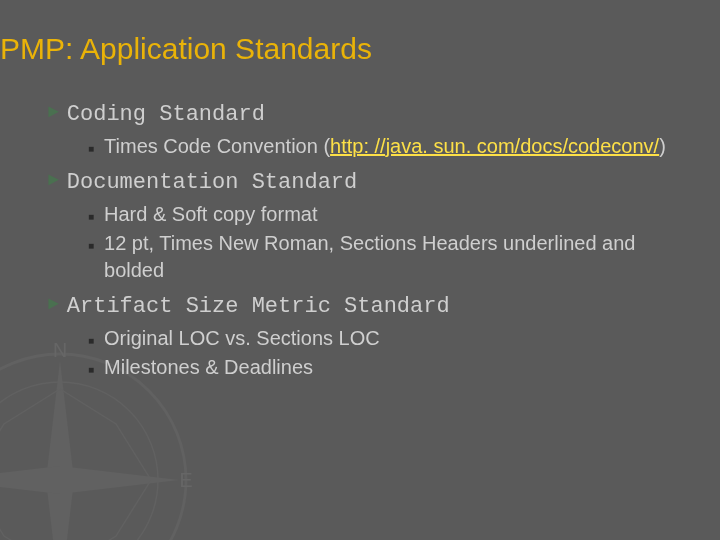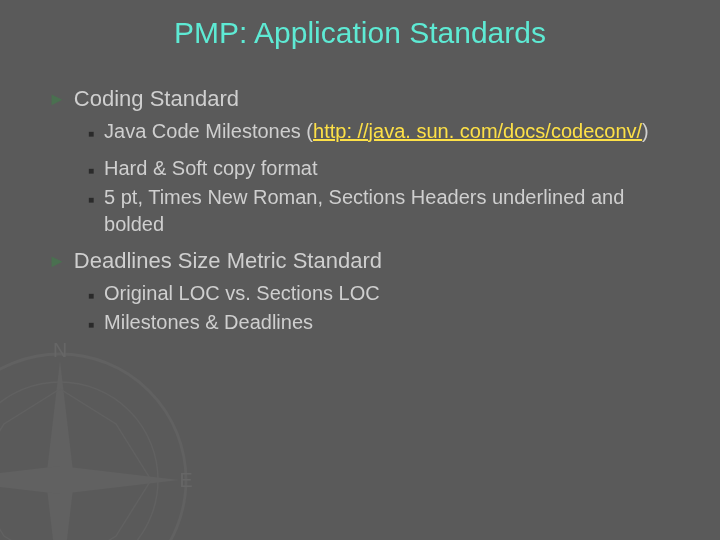--- a/index.html
+++ b/index.html
@@ -16,42 +16,42 @@
     position: absolute;
     left: -80px;
     bottom: -80px;
     width: 280px;
     height: 280px;
     opacity: 0.15;
     pointer-events: none;
   }
   .title {
     font-size: 30px;
-    color: #5eead4;
-    text-align: center;
-    padding-top: 16px;
+    color: #eab308;
+    text-align: left;
+    padding-top: 32px;
     padding-bottom: 36px;
     font-weight: normal;
   }
   .content {
     padding-left: 48px;
     padding-right: 40px;
     position: relative;
     z-index: 1;
   }
   .topic {
     margin-bottom: 6px;
   }
   .topic-header {
     font-size: 22px;
     color: #cfcfcf;
     display: flex;
-    align-items: center;
     gap: 6px;
     margin-bottom: 6px;
+    font-family: Liberation Mono, monospace;
   }
   .arrow {
     color: #4a7050;
     font-size: 18px;
     margin-right: 2px;
   }
   .subs {
     padding-left: 40px;
     margin-bottom: 10px;
   }
@@ -97,43 +97,47 @@
 
   <div class="topic">
     <div class="topic-header">
       <span class="arrow">►</span>
       <span>Coding Standard</span>
     </div>
     <div class="subs">
       <div class="sub">
         <span class="square">■</span>
         <span class="sub-text">
-          <span>Java Code Milestones (</span><span class="link">http: //java. sun. com/docs/codeconv/</span><span>)</span>
+          <span>Times Code Convention (</span><span class="link">http: //java. sun. com/docs/codeconv/</span><span>)</span>
         </span>
       </div>
     </div>
   </div>
 
   <div class="topic">
+    <div class="topic-header">
+      <span class="arrow">►</span>
+      <span>Documentation Standard</span>
+    </div>
     <div class="subs">
       <div class="sub">
         <span class="square">■</span>
         <span class="sub-text">Hard &amp; Soft copy format</span>
       </div>
       <div class="sub">
         <span class="square">■</span>
-        <span class="sub-text">5 pt, Times New Roman, Sections Headers underlined and bolded</span>
+        <span class="sub-text">12 pt, Times New Roman, Sections Headers underlined and bolded</span>
       </div>
     </div>
   </div>
 
   <div class="topic">
     <div class="topic-header">
       <span class="arrow">►</span>
-      <span>Deadlines Size Metric Standard</span>
+      <span>Artifact Size Metric Standard</span>
     </div>
     <div class="subs">
       <div class="sub">
         <span class="square">■</span>
         <span class="sub-text">Original LOC vs. Sections LOC</span>
       </div>
       <div class="sub">
         <span class="square">■</span>
         <span class="sub-text">Milestones &amp; Deadlines</span>
       </div>

